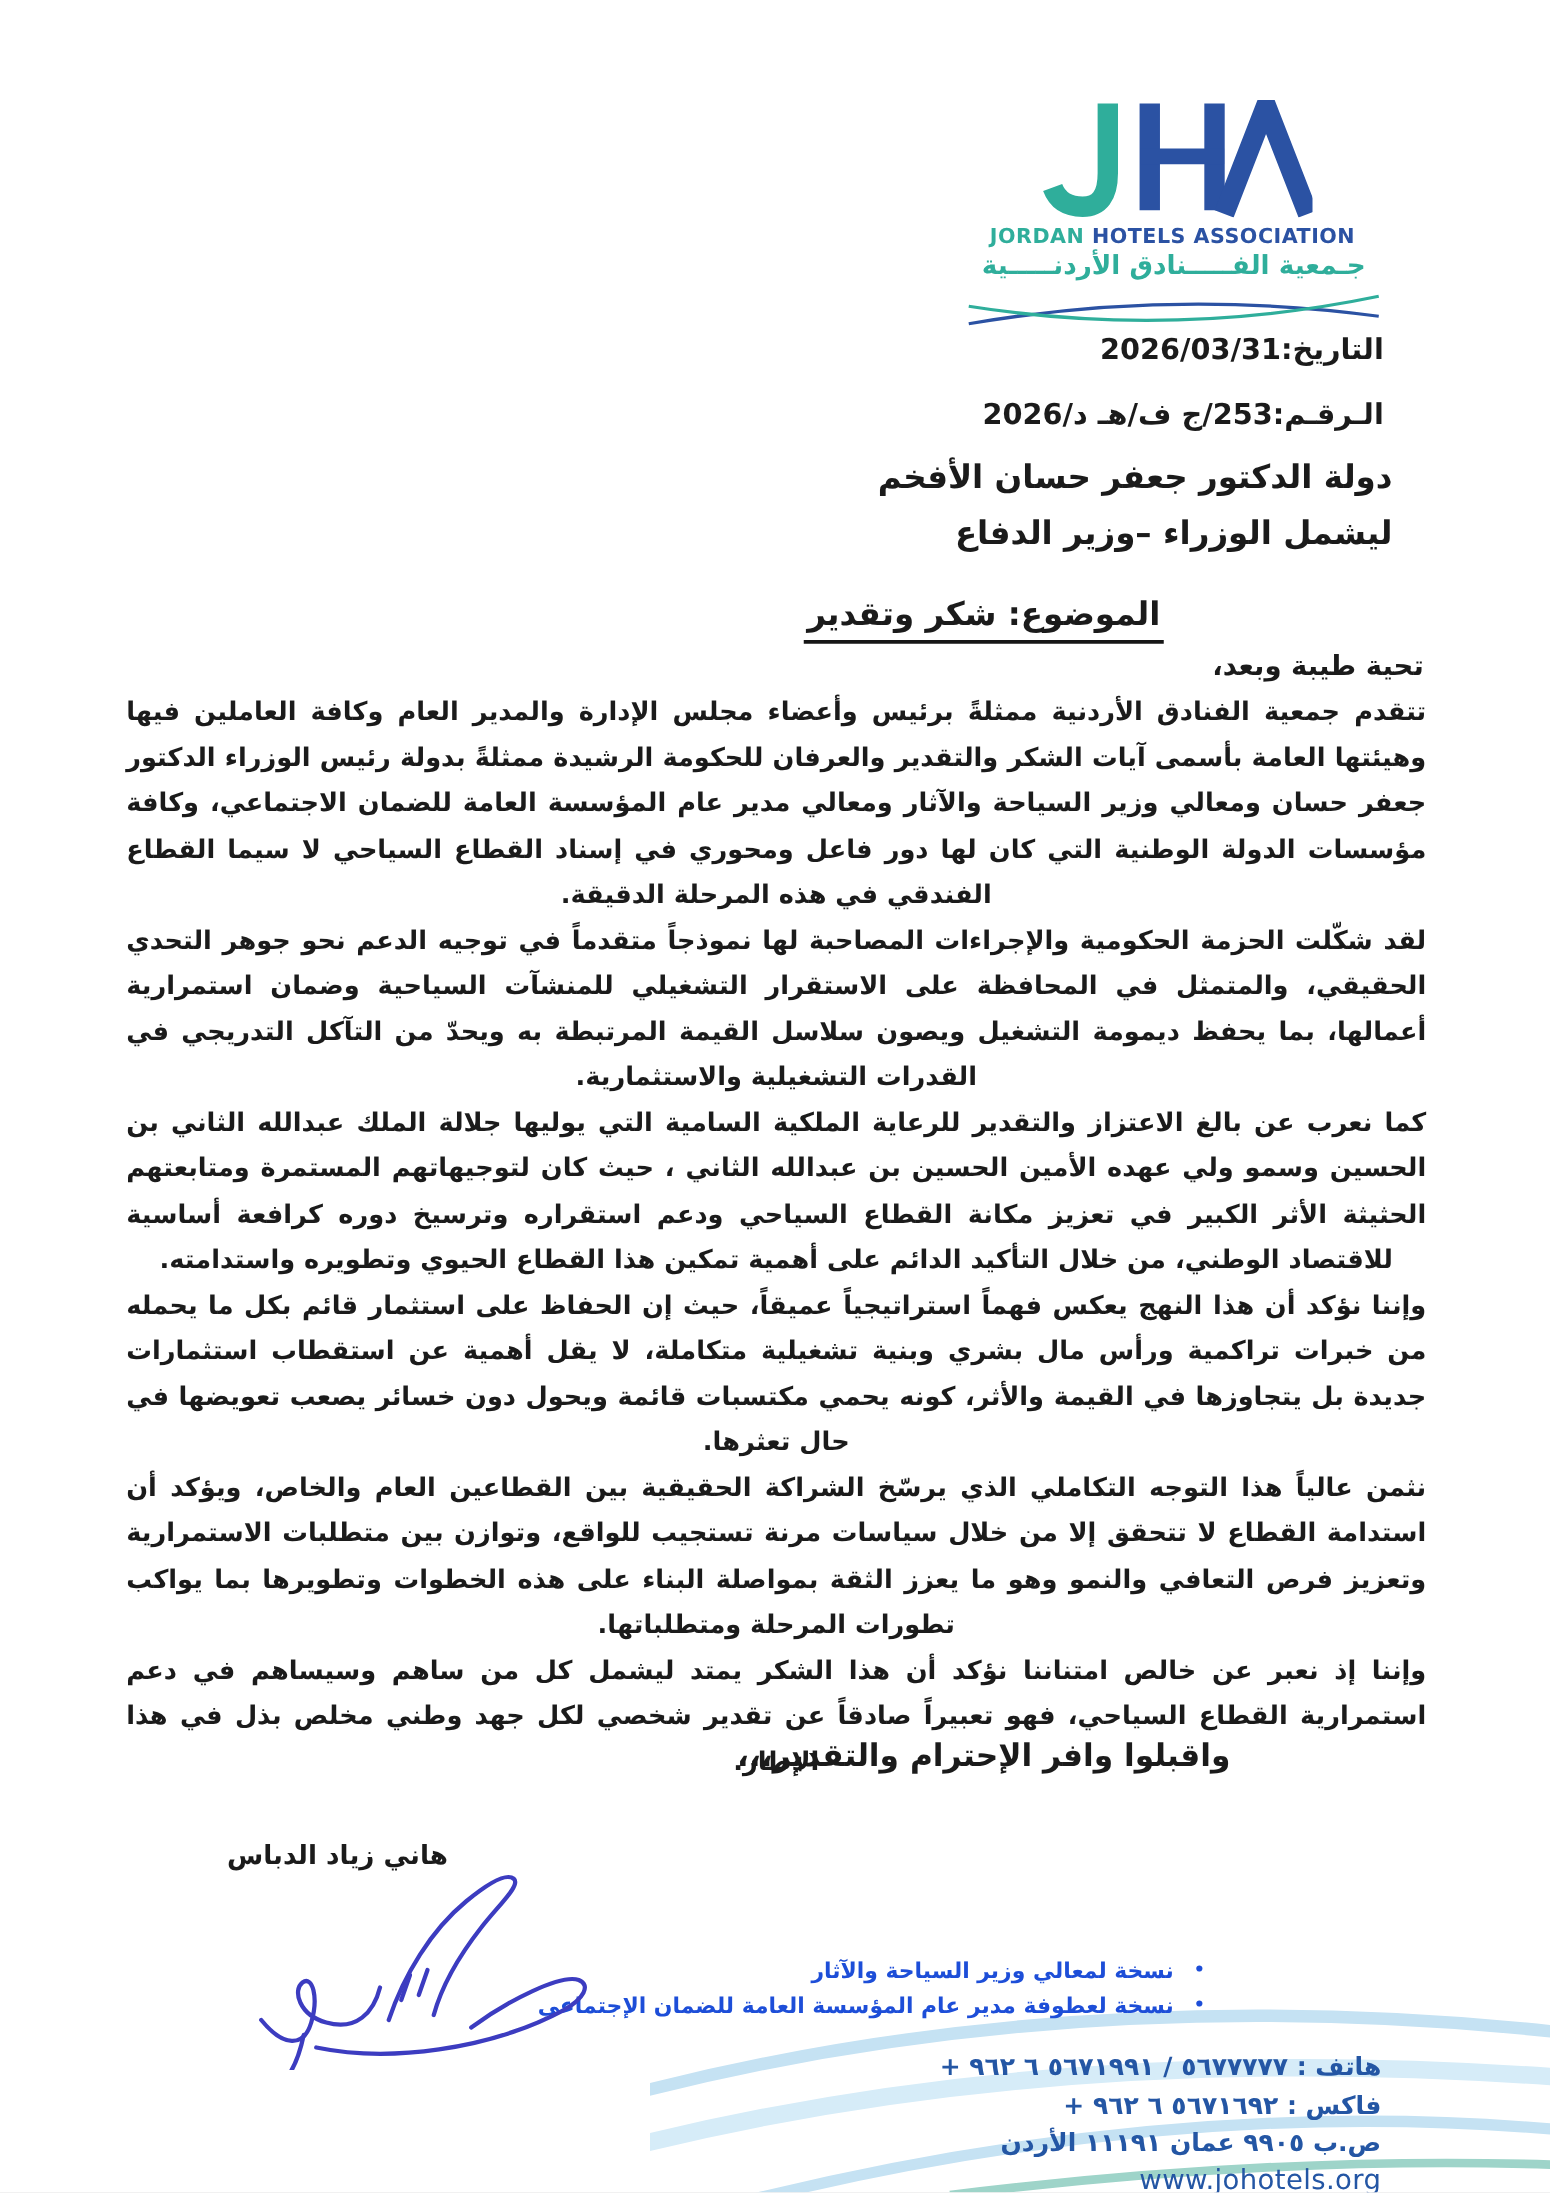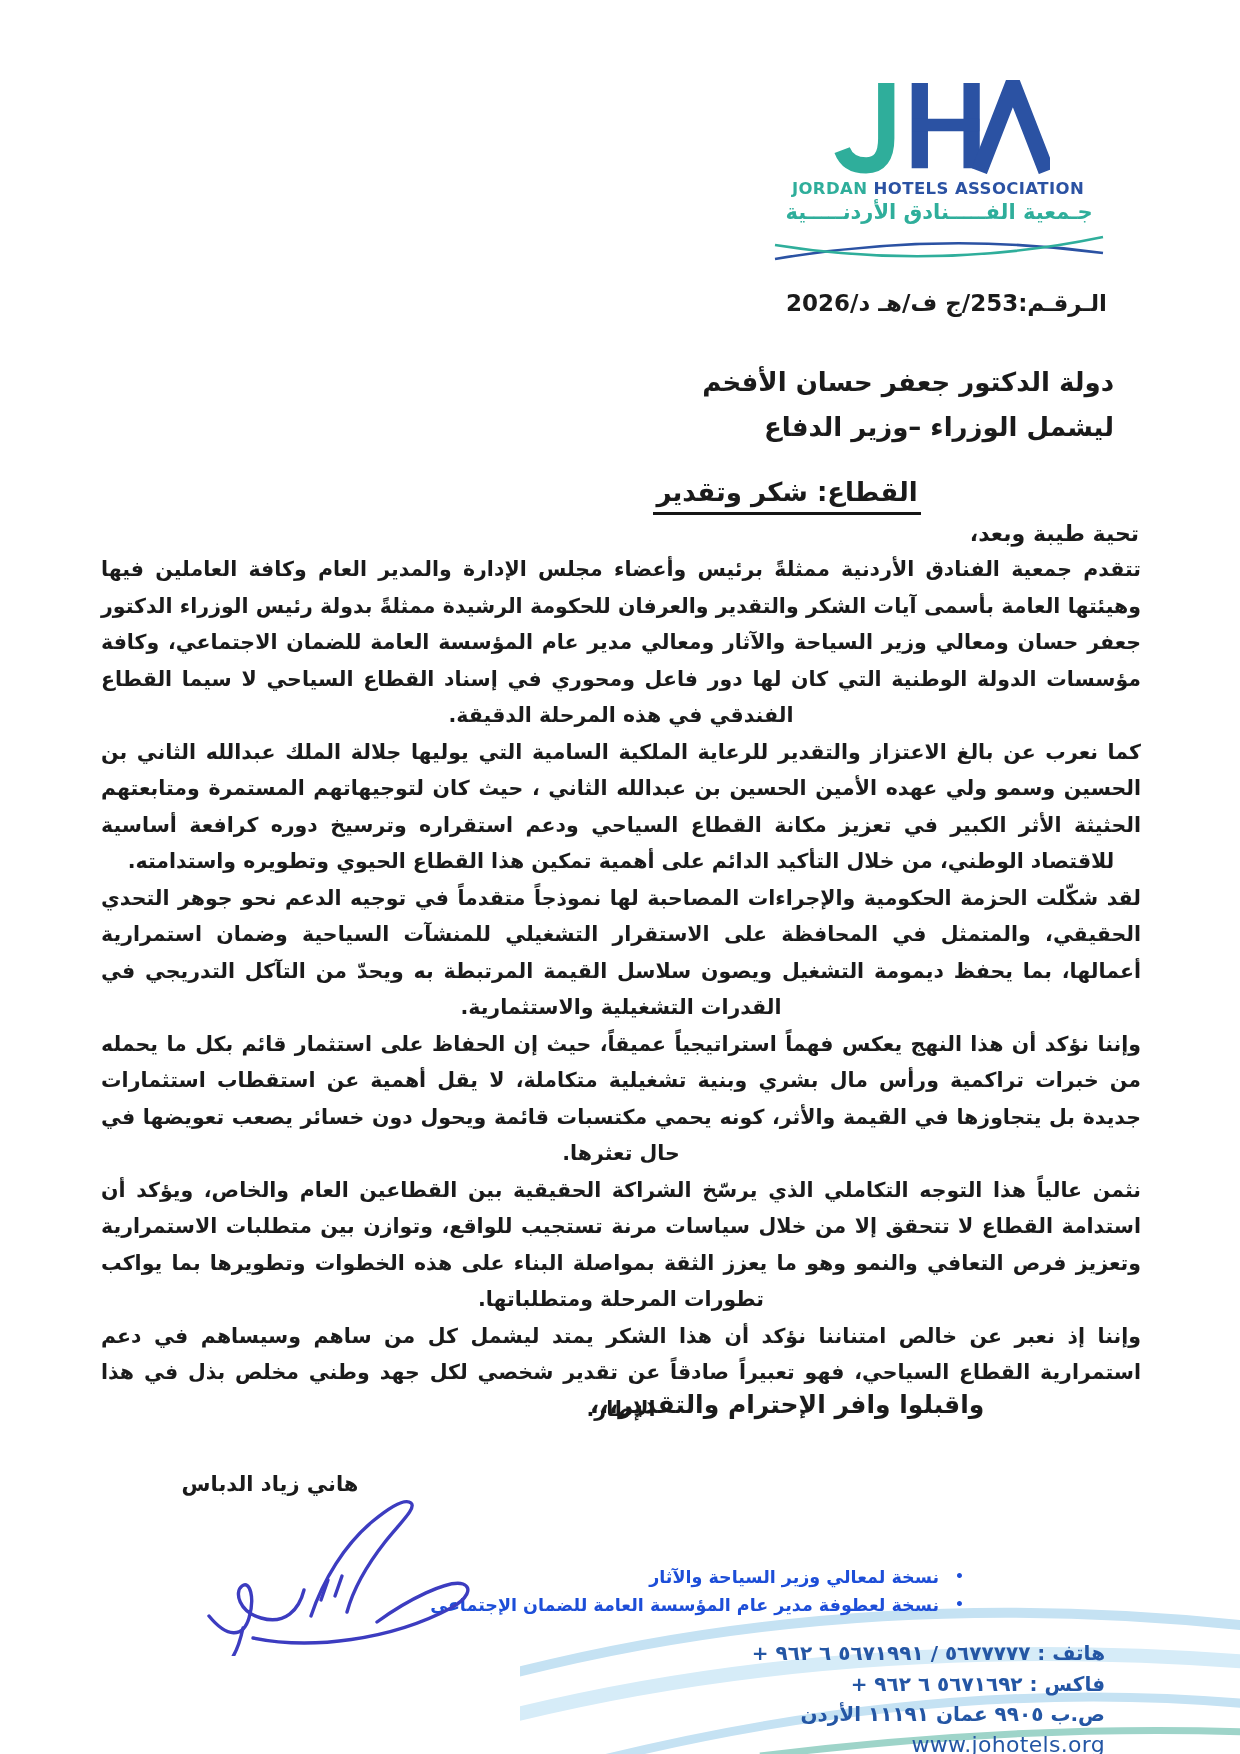--- a/index.html
+++ b/index.html
@@ -69,37 +69,38 @@
       <span class="blue">HOTELS ASSOCIATION</span>
     </div>
     <div class="org-ar">جـمعية الفـــــنادق الأردنـــــية</div>
     <svg class="header-swoosh" width="338" height="40" viewBox="0 0 338 40" aria-hidden="true">
       <path d="M5 30 Q169 2 333 24" fill="none" stroke="#2b52a3" stroke-width="2.6"></path>
       <path d="M5 16 Q169 42 333 8" fill="none" stroke="#2fae9b" stroke-width="2.6"></path>
     </svg>
   </header>
 
   <section class="meta">
+    <div class="meta-date">التاريخ:2026/03/31</div>
     <div class="meta-ref">الـرقـم:253/ج ف/هـ د/2026</div>
   </section>
 
   <section class="recipient">
     <div>دولة الدكتور جعفر حسان الأفخم</div>
     <div>ليشمل الوزراء –وزير الدفاع</div>
   </section>
 
   <div class="subject">
-    <span class="subject-text">القطاع: شكر وتقدير</span>
+    <span class="subject-text">الموضوع: شكر وتقدير</span>
   </div>
   <div class="greeting">تحية طيبة وبعد،</div>
 
   <section class="body-text">
     <p>تتقدم جمعية الفنادق الأردنية ممثلةً برئيس وأعضاء مجلس الإدارة والمدير العام وكافة العاملين فيها وهيئتها العامة بأسمى آيات الشكر والتقدير والعرفان للحكومة الرشيدة ممثلةً بدولة رئيس الوزراء الدكتور جعفر حسان ومعالي وزير السياحة والآثار ومعالي مدير عام المؤسسة العامة للضمان الاجتماعي، وكافة مؤسسات الدولة الوطنية التي كان لها دور فاعل ومحوري في إسناد القطاع السياحي لا سيما القطاع الفندقي في هذه المرحلة الدقيقة.</p>
+    <p>لقد شكّلت الحزمة الحكومية والإجراءات المصاحبة لها نموذجاً متقدماً في توجيه الدعم نحو جوهر التحدي الحقيقي، والمتمثل في المحافظة على الاستقرار التشغيلي للمنشآت السياحية وضمان استمرارية أعمالها، بما يحفظ ديمومة التشغيل ويصون سلاسل القيمة المرتبطة به ويحدّ من التآكل التدريجي في القدرات التشغيلية والاستثمارية.</p>
     <p>كما نعرب عن بالغ الاعتزاز والتقدير للرعاية الملكية السامية التي يوليها جلالة الملك عبدالله الثاني بن الحسين وسمو ولي عهده الأمين الحسين بن عبدالله الثاني ، حيث كان لتوجيهاتهم المستمرة ومتابعتهم الحثيثة الأثر الكبير في تعزيز مكانة القطاع السياحي ودعم استقراره وترسيخ دوره كرافعة أساسية للاقتصاد الوطني، من خلال التأكيد الدائم على أهمية تمكين هذا القطاع الحيوي وتطويره واستدامته.</p>
-    <p>لقد شكّلت الحزمة الحكومية والإجراءات المصاحبة لها نموذجاً متقدماً في توجيه الدعم نحو جوهر التحدي الحقيقي، والمتمثل في المحافظة على الاستقرار التشغيلي للمنشآت السياحية وضمان استمرارية أعمالها، بما يحفظ ديمومة التشغيل ويصون سلاسل القيمة المرتبطة به ويحدّ من التآكل التدريجي في القدرات التشغيلية والاستثمارية.</p>
     <p>وإننا نؤكد أن هذا النهج يعكس فهماً استراتيجياً عميقاً، حيث إن الحفاظ على استثمار قائم بكل ما يحمله من خبرات تراكمية ورأس مال بشري وبنية تشغيلية متكاملة، لا يقل أهمية عن استقطاب استثمارات جديدة بل يتجاوزها في القيمة والأثر، كونه يحمي مكتسبات قائمة ويحول دون خسائر يصعب تعويضها في حال تعثرها.</p>
     <p>نثمن عالياً هذا التوجه التكاملي الذي يرسّخ الشراكة الحقيقية بين القطاعين العام والخاص، ويؤكد أن استدامة القطاع لا تتحقق إلا من خلال سياسات مرنة تستجيب للواقع، وتوازن بين متطلبات الاستمرارية وتعزيز فرص التعافي والنمو وهو ما يعزز الثقة بمواصلة البناء على هذه الخطوات وتطويرها بما يواكب تطورات المرحلة ومتطلباتها.</p>
     <p>وإننا إذ نعبر عن خالص امتناننا نؤكد أن هذا الشكر يمتد ليشمل كل من ساهم وسيساهم في دعم استمرارية القطاع السياحي، فهو تعبيراً صادقاً عن تقدير شخصي لكل جهد وطني مخلص بذل في هذا الإطار.</p>
   </section>
 
   <div class="closing">واقبلوا وافر الإحترام والتقدير،،،</div>
 
   <div class="sig">
     <div>هاني زياد الدباس</div>
   </div>

